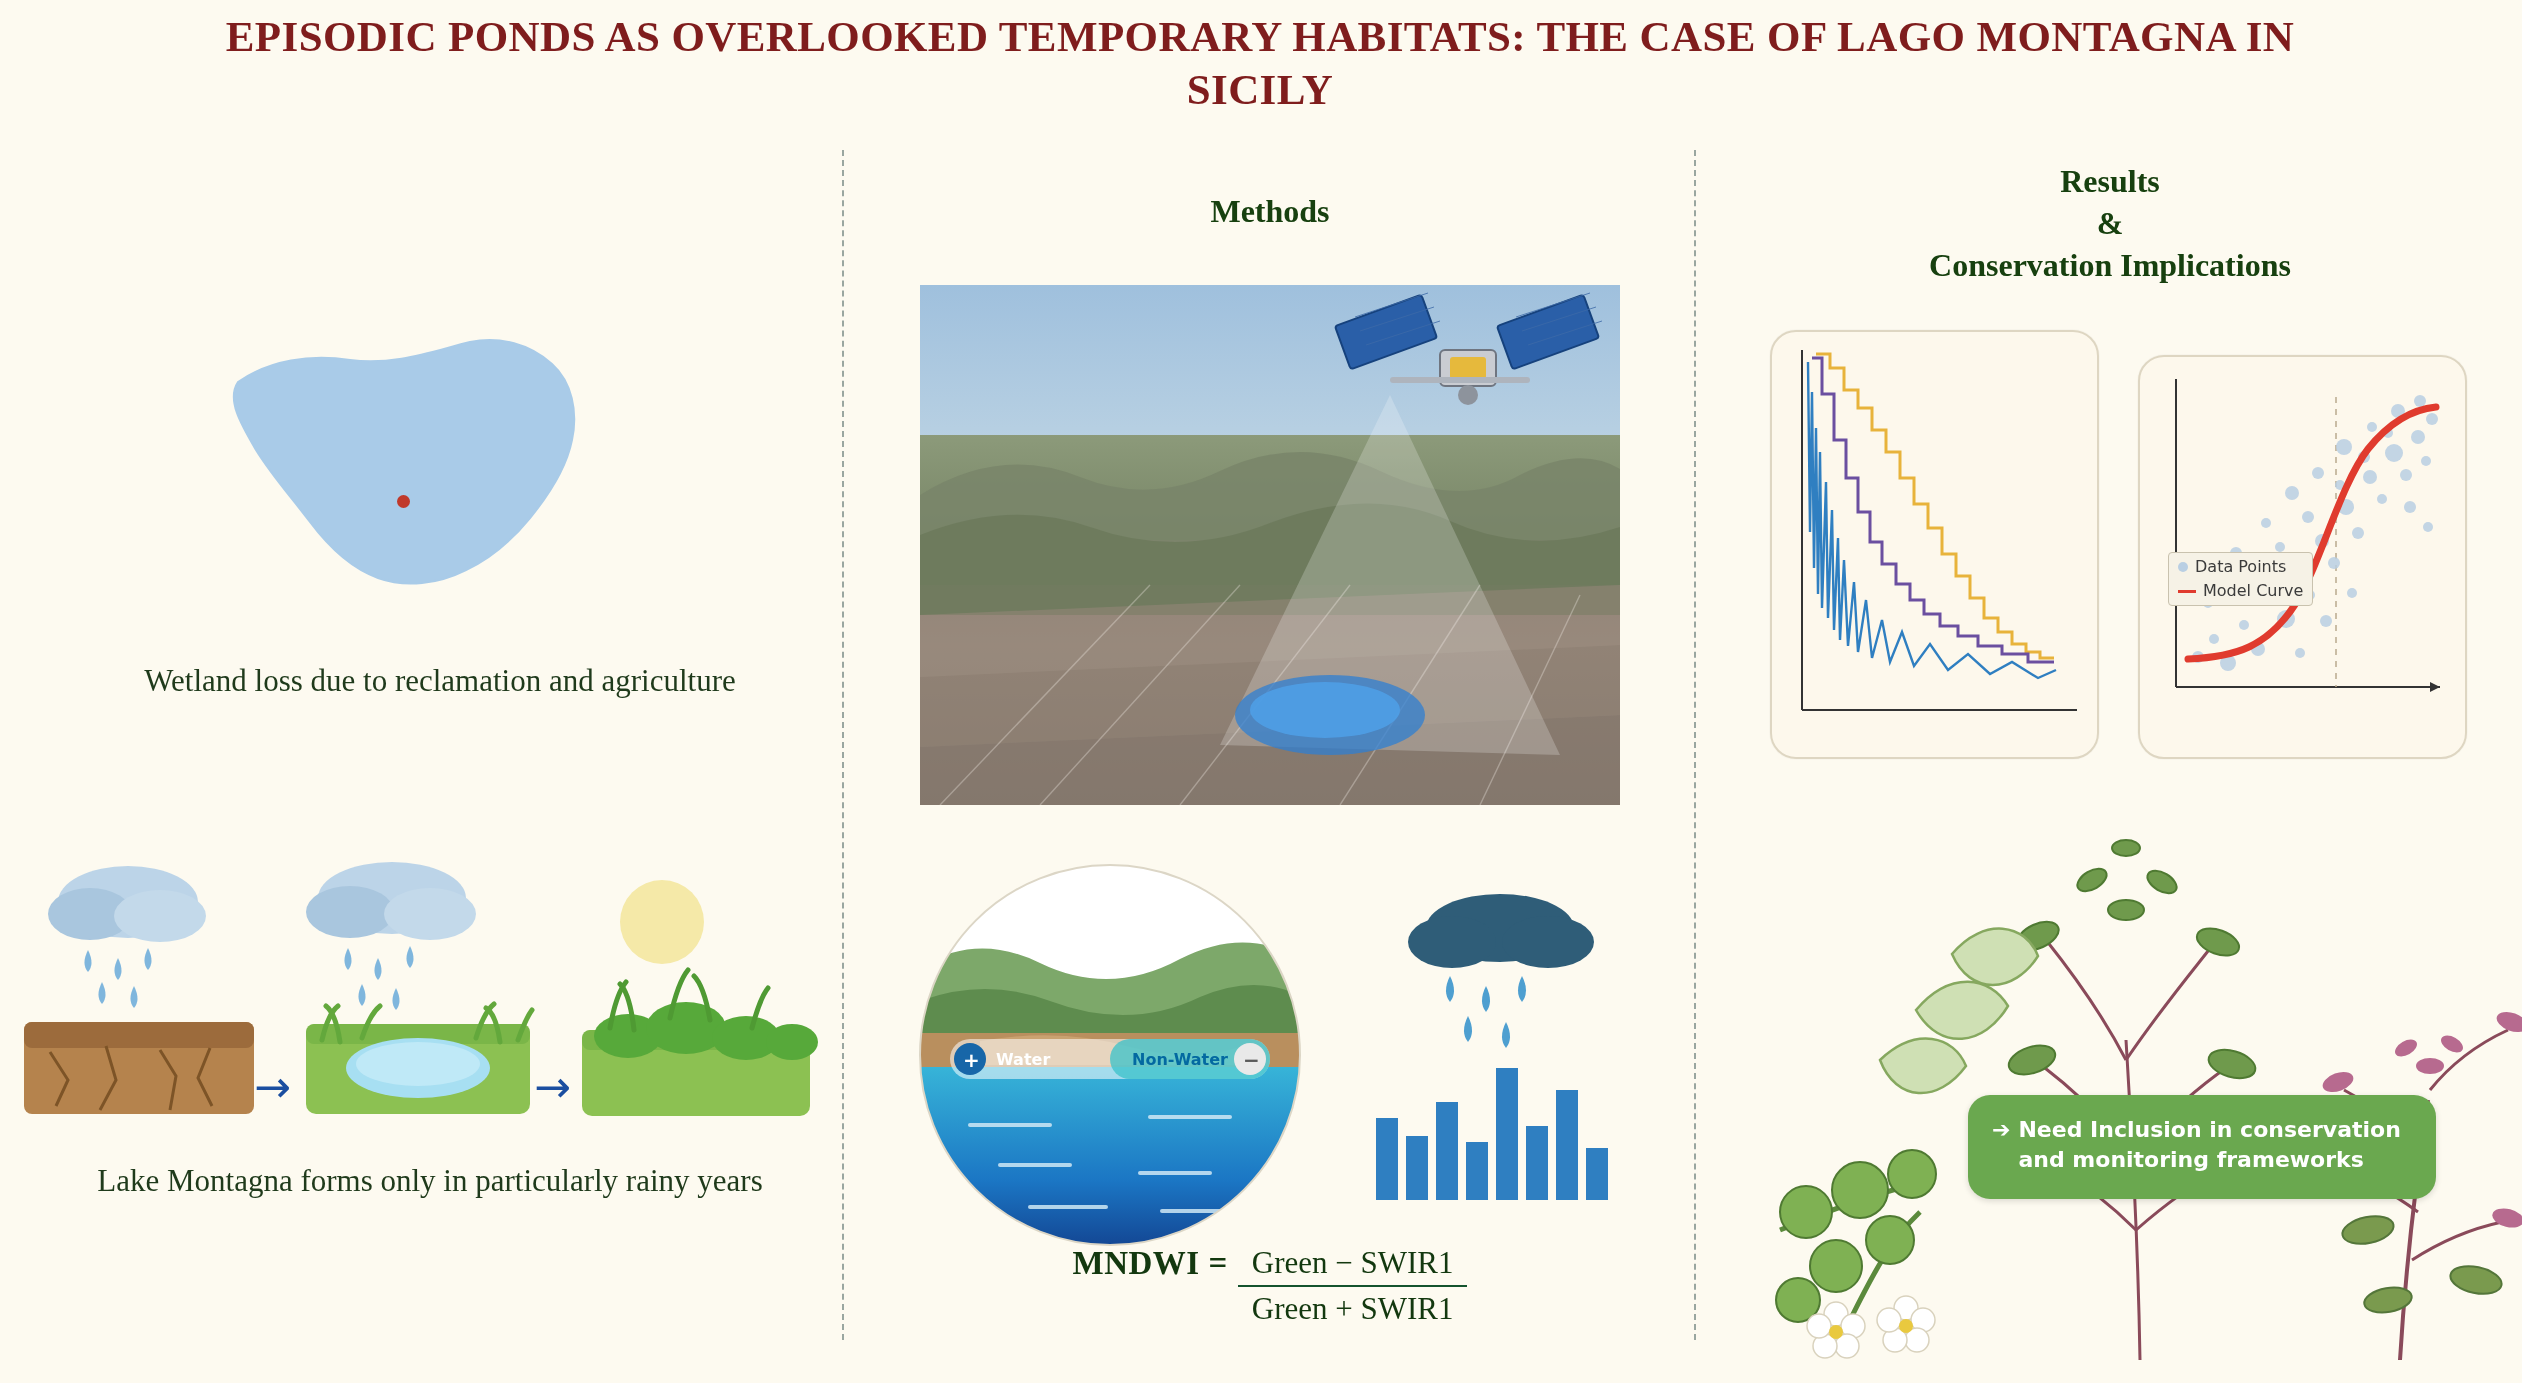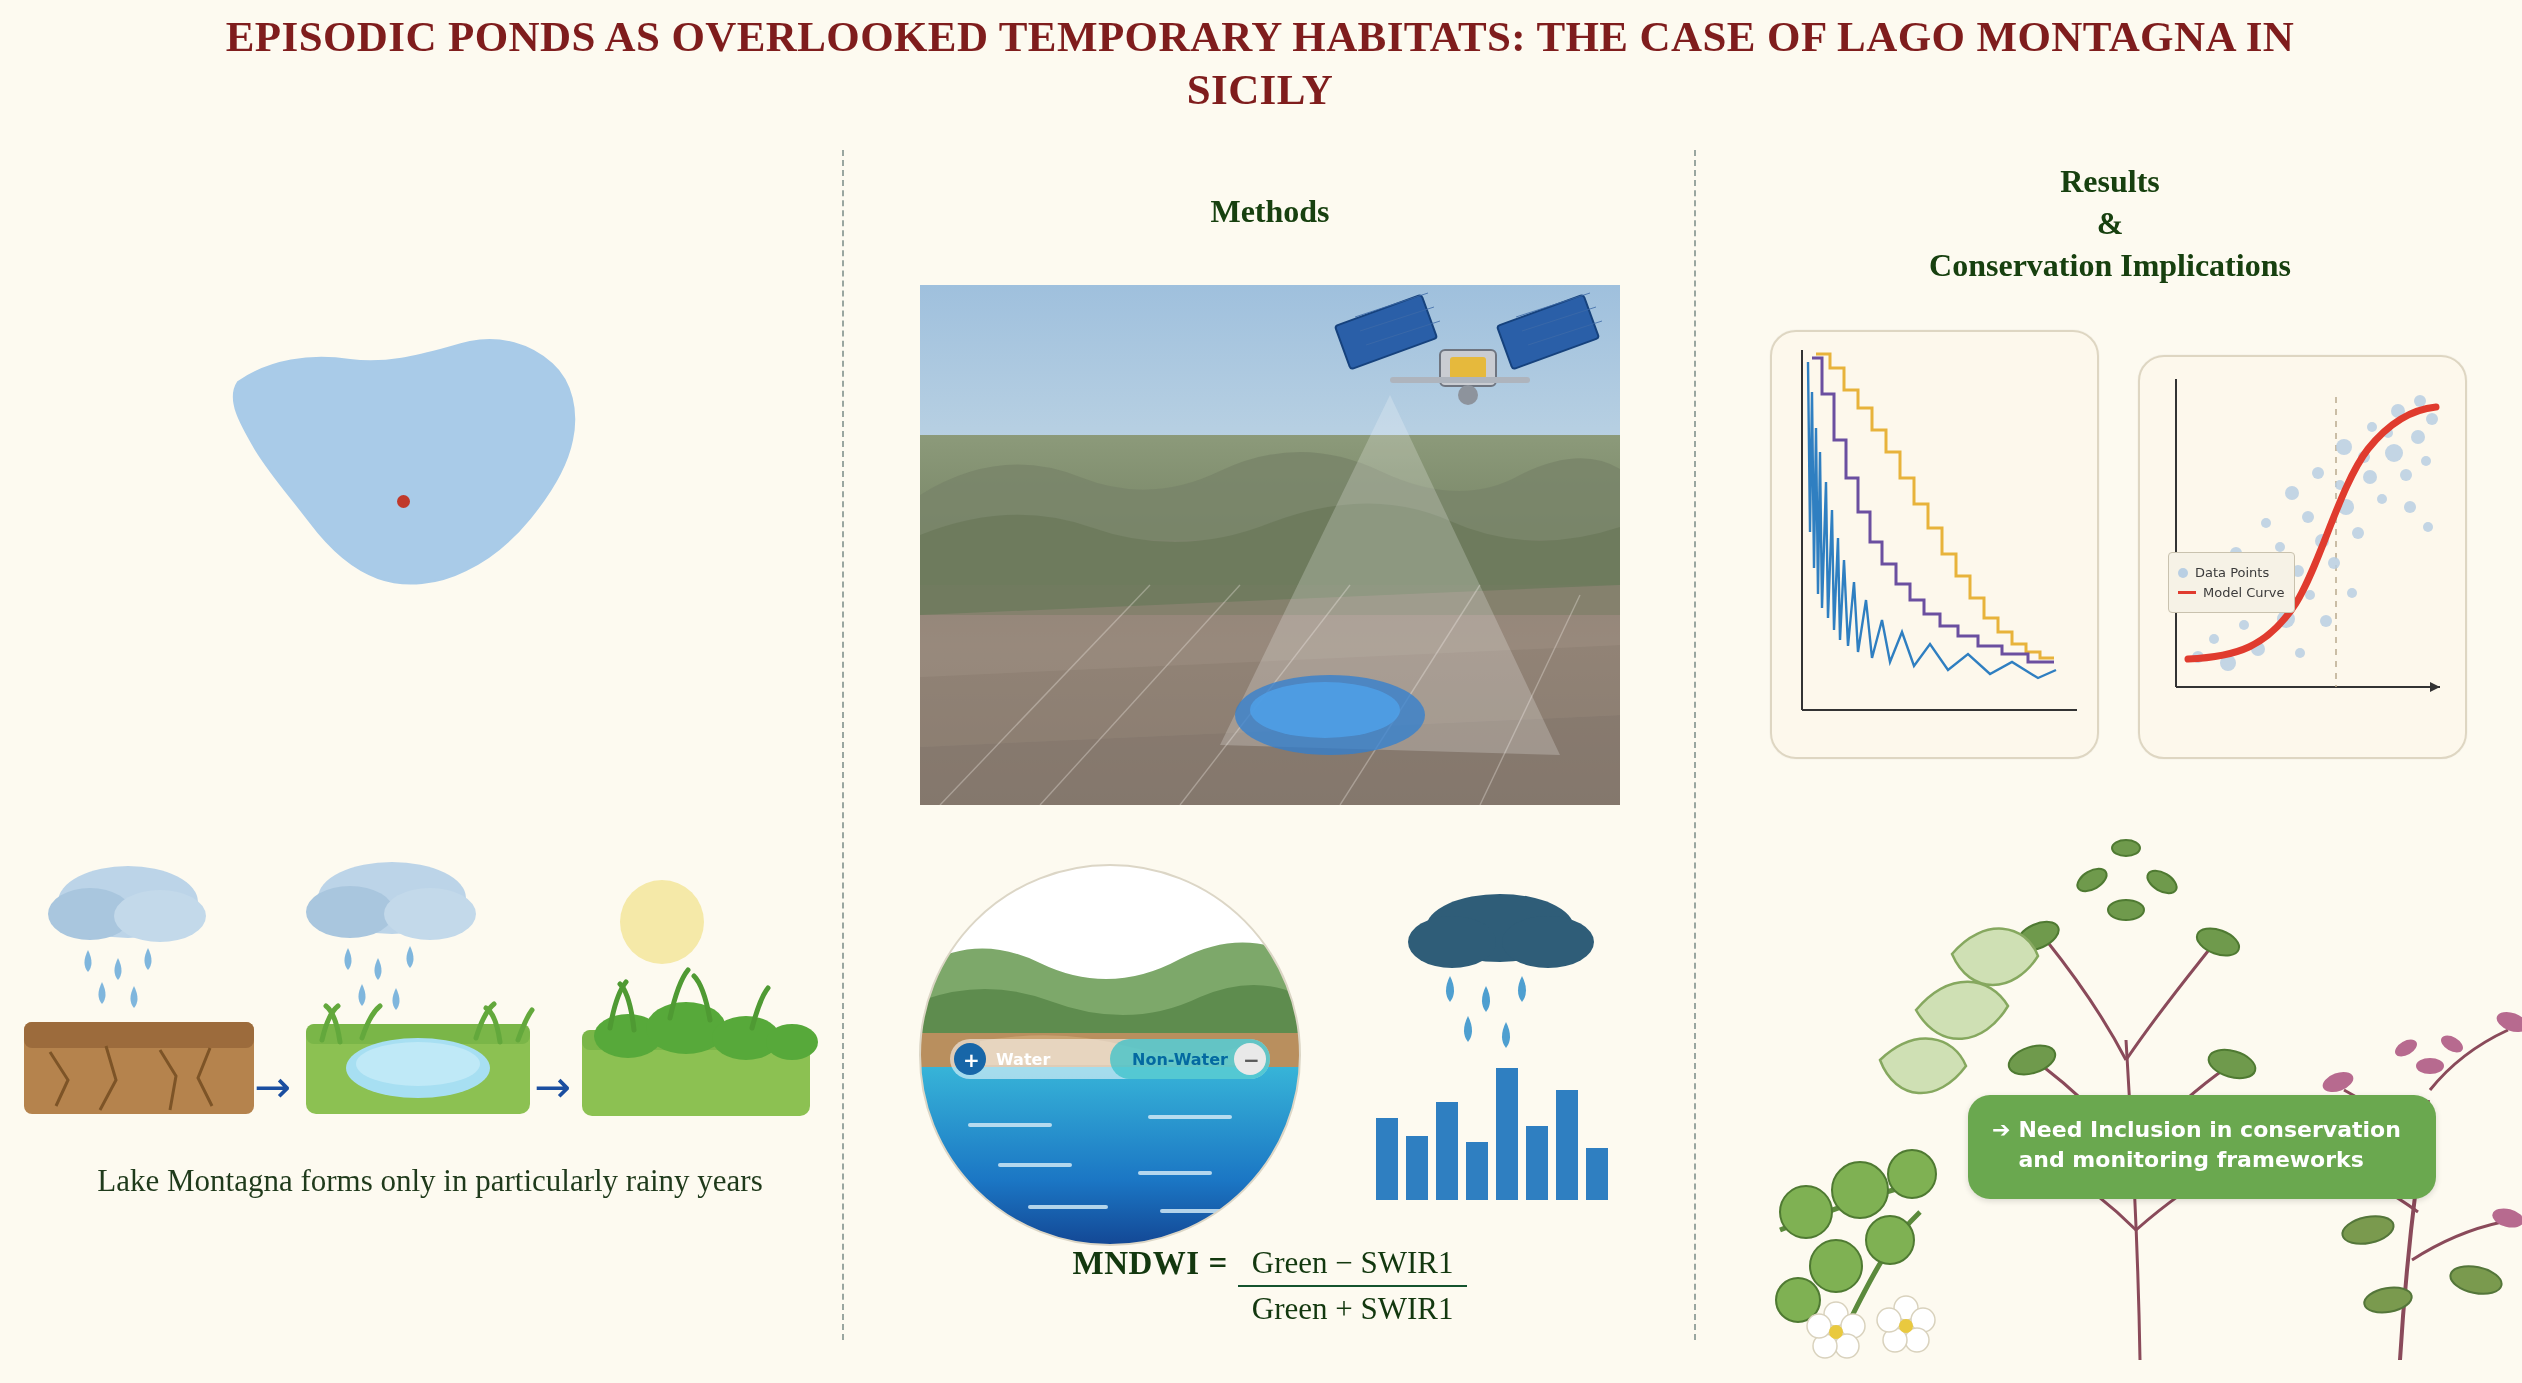--- a/index.html
+++ b/index.html
@@ -165,22 +165,22 @@
   }
   #plot1 { left: 1770px; top: 330px; width: 325px; height: 425px; }
   #plot2 { left: 2138px; top: 355px; width: 325px; height: 400px; }
 
   .legend-box {
     position: absolute;
     left: 28px; top: 195px;
     background: #f6f2e6;
     border: 1px solid #c9c2ae;
     border-radius: 4px;
-    padding: 10px 9px;
-    font-size: 13px;
+    padding: 2px 9px;
+    font-size: 16px;
     font-family: "DejaVu Sans", sans-serif;
     color: #3b3b3b;
     line-height: 1.5;
   }
   .legend-row { display: flex; align-items: center; gap: 7px; white-space: nowrap;}
   .legend-dot { width: 10px; height: 10px; border-radius: 50%; background: #b9cfe3; display:inline-block;}
   .legend-line { width: 18px; height: 3px; background: #e03b2e; display:inline-block;}
 
   .plants {
     position: absolute;
@@ -230,20 +230,21 @@
   <div class="sicily-wrap">
     <svg viewBox="0 0 480 310" width="480" height="310" aria-hidden="true">
       <path d="M38 62 C70 40 110 34 150 40 C196 46 236 30 270 22 C300 16 330 24 352 44
                C372 62 378 92 372 120 C366 150 348 176 330 198 C312 220 292 238 266 250
                C238 264 206 268 178 258 C150 248 128 226 110 202 C92 178 72 156 56 130
                C42 106 26 80 38 62 Z" fill="#a9cbe8" stroke="#a9cbe8" stroke-width="2"></path>
     </svg>
     <div class="sicily-dot"></div>
   </div>
 
+  <div class="caption" id="cap1">Wetland loss due to reclamation and agriculture</div>
 
   <div class="scene">
     <svg viewBox="0 0 820 300" width="820" height="300" aria-hidden="true">
 
       <g>
         <ellipse cx="118" cy="62" rx="70" ry="36" fill="#bcd4e8"></ellipse>
         <ellipse cx="80" cy="74" rx="42" ry="26" fill="#a9c6de"></ellipse>
         <ellipse cx="150" cy="76" rx="46" ry="26" fill="#c3d9ea"></ellipse>
         <g fill="#7fb6dd">
           <path d="M78 110 q7 14 0 22 q-7 -8 0 -22 Z"></path>

